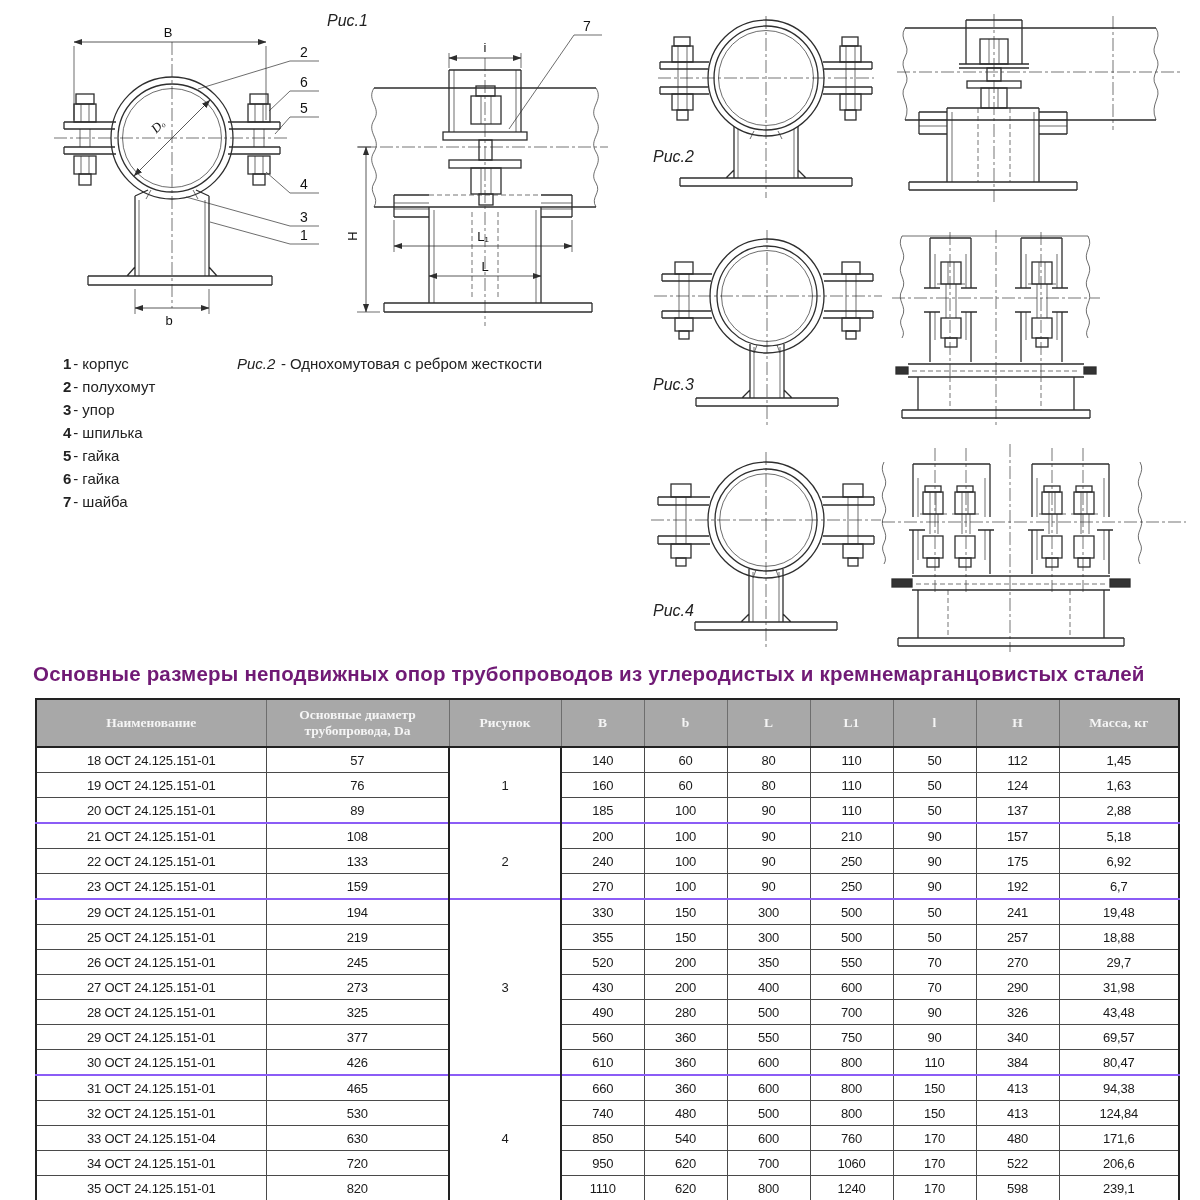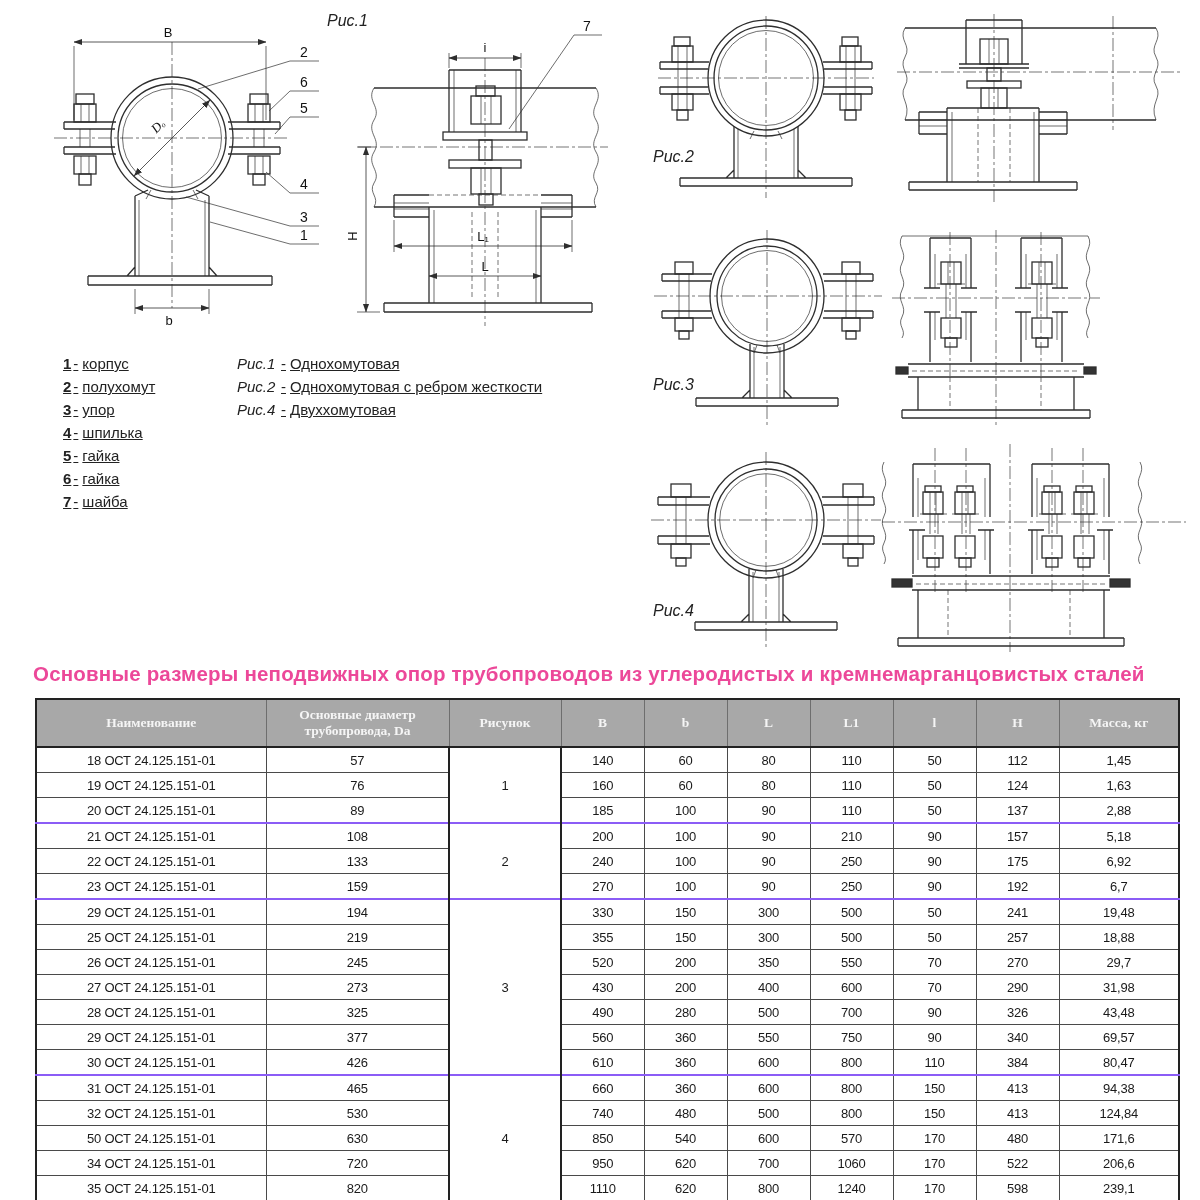--- a/index.html
+++ b/index.html
@@ -8,27 +8,27 @@
   svg.draw{position:absolute;overflow:visible;}
   .ln{stroke:#2e2e2e;stroke-width:1.3;fill:none;}
   .tn{stroke:#2e2e2e;stroke-width:0.7;fill:none;}
   .cl{stroke:#3a3a3a;stroke-width:0.7;fill:none;stroke-dasharray:13 3 3 3;}
   .dsh{stroke:#3a3a3a;stroke-width:0.7;fill:none;stroke-dasharray:5 3;}
   .dim{stroke:#2e2e2e;stroke-width:0.8;fill:none;}
   text.dtx{font:13px "Liberation Sans",sans-serif;fill:#111;text-anchor:middle;}
   text.it{font:italic 13px "Liberation Serif",serif;}
   text.co{font:14px "Liberation Sans",sans-serif;fill:#111;text-anchor:middle;}
   .figlbl{position:absolute;font:italic 16px "Liberation Sans",sans-serif;color:#222;}
-  .legend{position:absolute;font-size:15px;color:#222;text-decoration:underline;}
+  .legend{position:absolute;font-size:15px;color:#222;}
   .leg-row{height:23px;line-height:23px;white-space:nowrap;}
   .leg-num{font-weight:bold;}
   .leg-ref{font-style:italic;display:inline-block;min-width:42px;}
   .leg-dash{padding:0 4px 0 2px;}
   .doc-title{position:absolute;left:33px;top:662px;width:1150px;
-             font-weight:bold;font-size:20.5px;letter-spacing:0.2px;color:#ec4899;white-space:nowrap;}
+             font-weight:bold;font-size:20.5px;letter-spacing:0.2px;color:#701a75;white-space:nowrap;}
   .tblwrap{position:absolute;left:35px;top:698px;}
   table.dims{border-collapse:collapse;table-layout:fixed;width:1143px;border:2px solid #222;}
   table.dims th{background:#a8a8a8;color:#f5f5f5;font-family:"Liberation Serif",serif;
       font-weight:bold;font-size:13.5px;border:1px solid #6e6e6e;border-bottom:2px solid #222;
       height:46px;padding:0 2px;text-align:center;}
   table.dims td{border:1px solid #4a4a4a;font-size:13px;text-align:center;height:24px;
       padding:0;color:#1a1a1a;letter-spacing:-0.2px;}
   table.dims td.fig{border-left:2px solid #222;border-right:2px solid #222;}
   table.dims tr.gs td{border-top:2px solid #8b5cf6;}
 </style>
@@ -316,23 +316,21 @@
   <div class="legend" style="left:63px;top:352px">
       <div class="leg-row"><span class="leg-num">1</span><span class="leg-dash">-</span><span>корпус</span></div>
       <div class="leg-row"><span class="leg-num">2</span><span class="leg-dash">-</span><span>полухомут</span></div>
       <div class="leg-row"><span class="leg-num">3</span><span class="leg-dash">-</span><span>упор</span></div>
       <div class="leg-row"><span class="leg-num">4</span><span class="leg-dash">-</span><span>шпилька</span></div>
       <div class="leg-row"><span class="leg-num">5</span><span class="leg-dash">-</span><span>гайка</span></div>
       <div class="leg-row"><span class="leg-num">6</span><span class="leg-dash">-</span><span>гайка</span></div>
       <div class="leg-row"><span class="leg-num">7</span><span class="leg-dash">-</span><span>шайба</span></div>
     </div>
   <div class="legend" style="left:237px;top:352px">
-      <div class="leg-row"><span class="leg-ref">Рис.1</span><span class="leg-dash">-</span><span>Однохомутовая</span></div>
       <div class="leg-row"><span class="leg-ref">Рис.2</span><span class="leg-dash">-</span><span>Однохомутовая с ребром жесткости</span></div>
-      <div class="leg-row"><span class="leg-ref">Рис.4</span><span class="leg-dash">-</span><span>Двуххомутовая</span></div>
     </div>
 
   <div class="doc-title">Основные размеры неподвижных опор трубопроводов из углеродистых и кремнемарганцовистых сталей</div>
 
   <div class="tblwrap">
     <table class="dims">
       <colgroup>
         <col style="width:230px">
           <col style="width:183px">
           <col style="width:112px">
@@ -522,26 +520,26 @@
             <td class="da">530</td>
             <td class="val">740</td>
             <td class="val">480</td>
             <td class="val">500</td>
             <td class="val">800</td>
             <td class="val">150</td>
             <td class="val">413</td>
             <td class="val">124,84</td>
           </tr>
           <tr>
-            <td class="name">50 ОСТ 24.125.151-01</td>
+            <td class="name">33 ОСТ 24.125.151-04</td>
             <td class="da">630</td>
             <td class="val">850</td>
             <td class="val">540</td>
             <td class="val">600</td>
-            <td class="val">570</td>
+            <td class="val">760</td>
             <td class="val">170</td>
             <td class="val">480</td>
             <td class="val">171,6</td>
           </tr>
           <tr>
             <td class="name">34 ОСТ 24.125.151-01</td>
             <td class="da">720</td>
             <td class="val">950</td>
             <td class="val">620</td>
             <td class="val">700</td>

